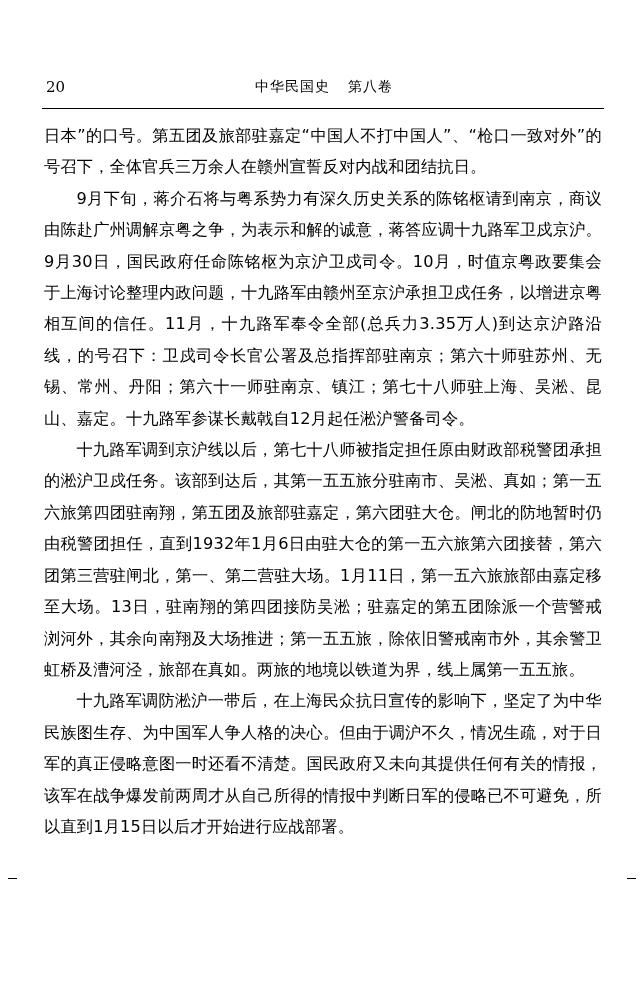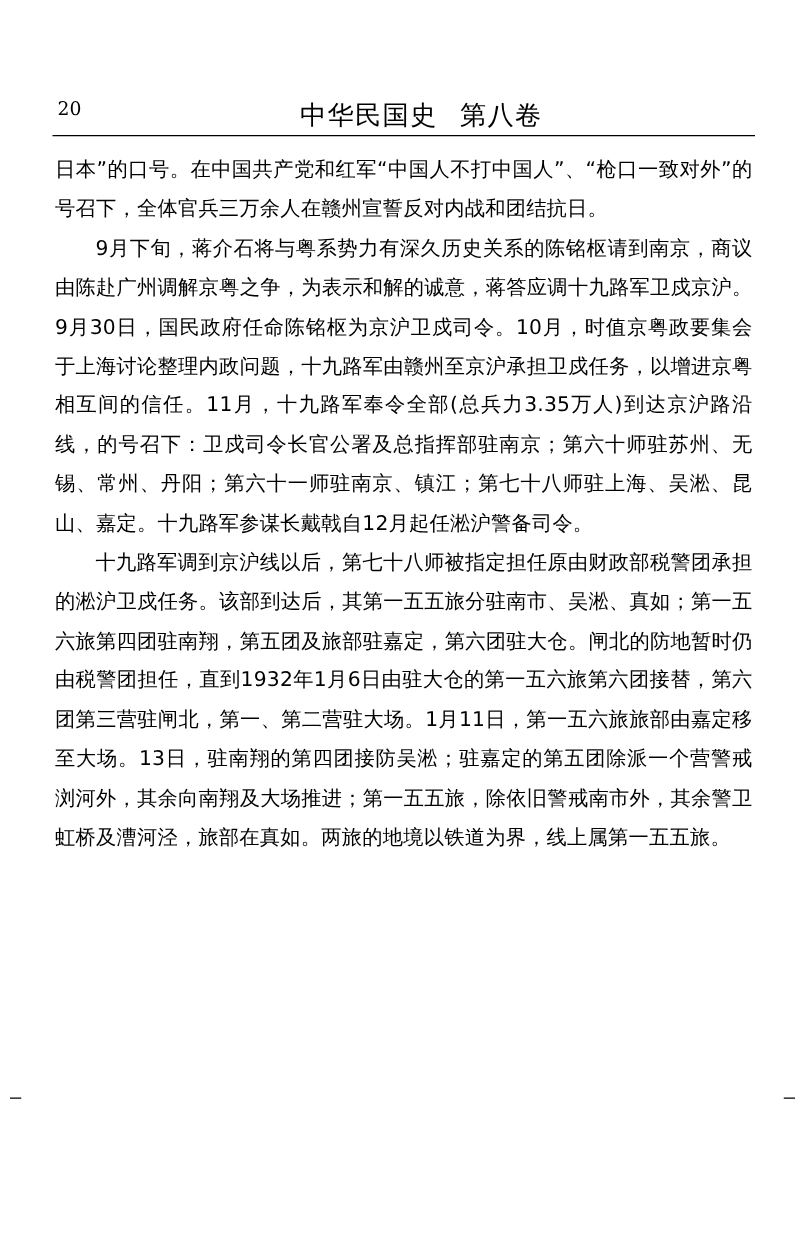--- a/index.html
+++ b/index.html
@@ -32,25 +32,25 @@
   .header .page-number {
     position: absolute;
     left: 0;
     top: 0;
     font-size: 15px;
     font-family: "DejaVu Serif", "Liberation Serif", serif;
     letter-spacing: 0px;
   }
   .header .running-title {
     position: absolute;
-    left: 13px;
+    left: 0;
     top: 0;
     width: 556px;
     text-align: center;
-    font-size: 21px;
+    font-size: 14px;
     letter-spacing: 1px;
   }
   .header .running-title .vol {
     margin-left: 18px;
   }
   .rule {
     position: absolute;
     left: 42px;
     top: 108px;
     width: 562px;
@@ -102,21 +102,22 @@
   <div class="header">
     <span class="page-number">20</span>
     <div class="running-title">
       <span>中华民国史</span><span class="vol">第八卷</span>
     </div>
   </div>
 
   <div class="rule"></div>
 
   <div class="body-text">
-    <p>日本”的口号。在中国共产党和红军“中国人不打中国人”、“枪口一致对外”的号召下，全体官兵三万余人在赣州宣誓反对内战和团结抗日。</p>
+    <p>日本”的口号。第五团及旅部驻嘉定“中国人不打中国人”、“枪口一致对外”的号召下，全体官兵三万余人在赣州宣誓反对内战和团结抗日。</p>
     <p class="indent">9月下旬，蒋介石将与粤系势力有深久历史关系的陈铭枢请到南京，商议由陈赴广州调解京粤之争，为表示和解的诚意，蒋答应调十九路军卫戍京沪。9月30日，国民政府任命陈铭枢为京沪卫戍司令。10月，时值京粤政要集会于上海讨论整理内政问题，十九路军由赣州至京沪承担卫戍任务，以增进京粤相互间的信任。11月，十九路军奉令全部(总兵力3.35万人)到达京沪路沿线，的号召下：卫戍司令长官公署及总指挥部驻南京；第六十师驻苏州、无锡、常州、丹阳；第六十一师驻南京、镇江；第七十八师驻上海、吴淞、昆山、嘉定。十九路军参谋长戴戟自12月起任淞沪警备司令。</p>
     <p class="indent">十九路军调到京沪线以后，第七十八师被指定担任原由财政部税警团承担的淞沪卫戍任务。该部到达后，其第一五五旅分驻南市、吴淞、真如；第一五六旅第四团驻南翔，第五团及旅部驻嘉定，第六团驻大仓。闸北的防地暂时仍由税警团担任，直到1932年1月6日由驻大仓的第一五六旅第六团接替，第六团第三营驻闸北，第一、第二营驻大场。1月11日，第一五六旅旅部由嘉定移至大场。13日，驻南翔的第四团接防吴淞；驻嘉定的第五团除派一个营警戒浏河外，其余向南翔及大场推进；第一五五旅，除依旧警戒南市外，其余警卫虹桥及漕河泾，旅部在真如。两旅的地境以铁道为界，线上属第一五五旅。</p>
+    <p class="indent">十九路军调防淞沪一带后，在上海民众抗日宣传的影响下，坚定了为中华民族图生存、为中国军人争人格的决心。但由于调沪不久，情况生疏，对于日军的真正侵略意图一时还看不清楚。国民政府又未向其提供任何有关的情报，该军在战争爆发前两周才从自己所得的情报中判断日军的侵略已不可避免，所以直到1月15日以后才开始进行应战部署。</p>
   </div>
 
   <div class="tick-left"></div>
   <div class="tick-right"></div>
 
 </div>
 
 </body></html>

